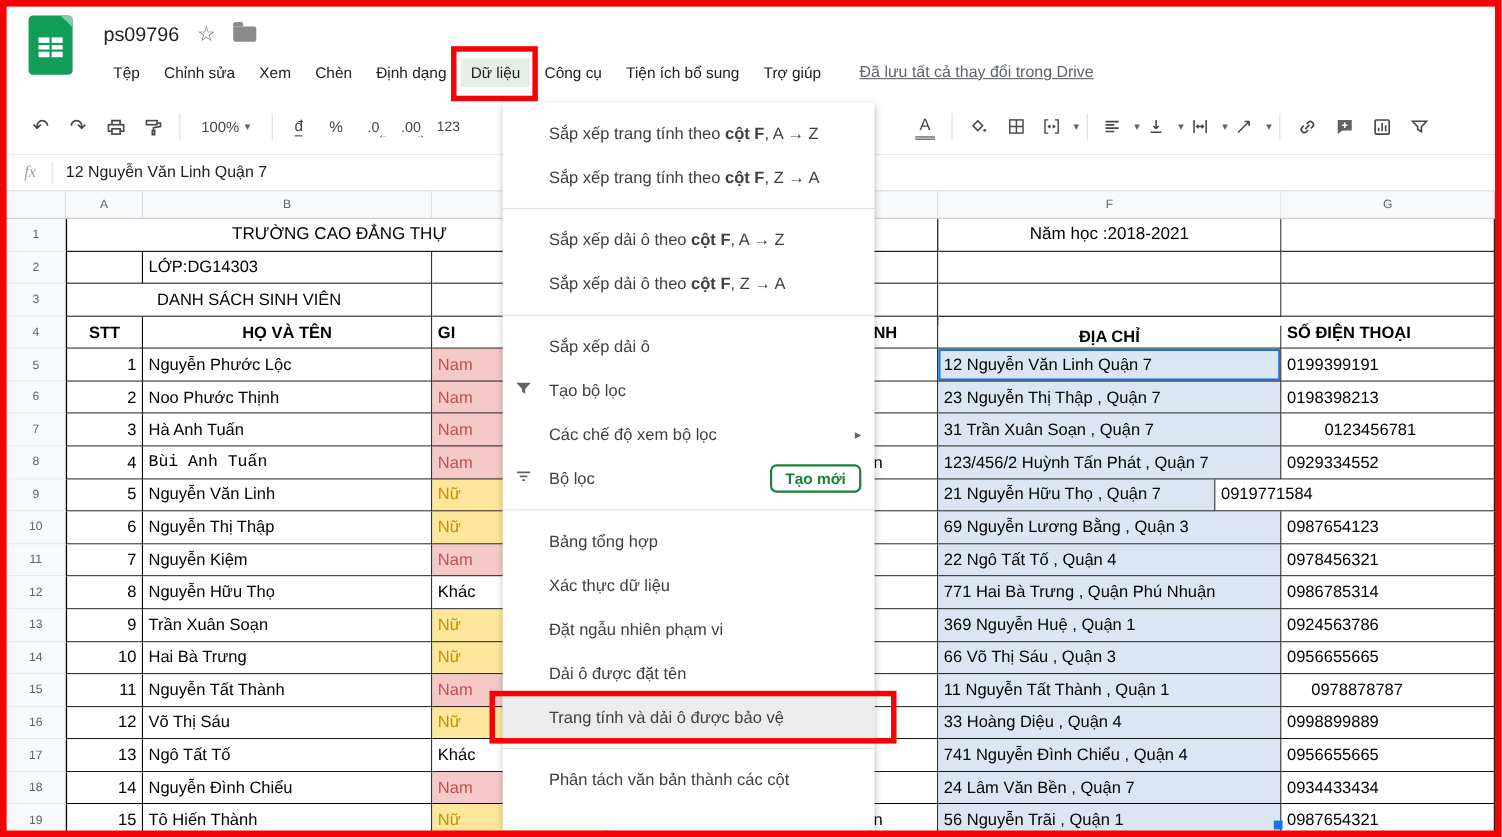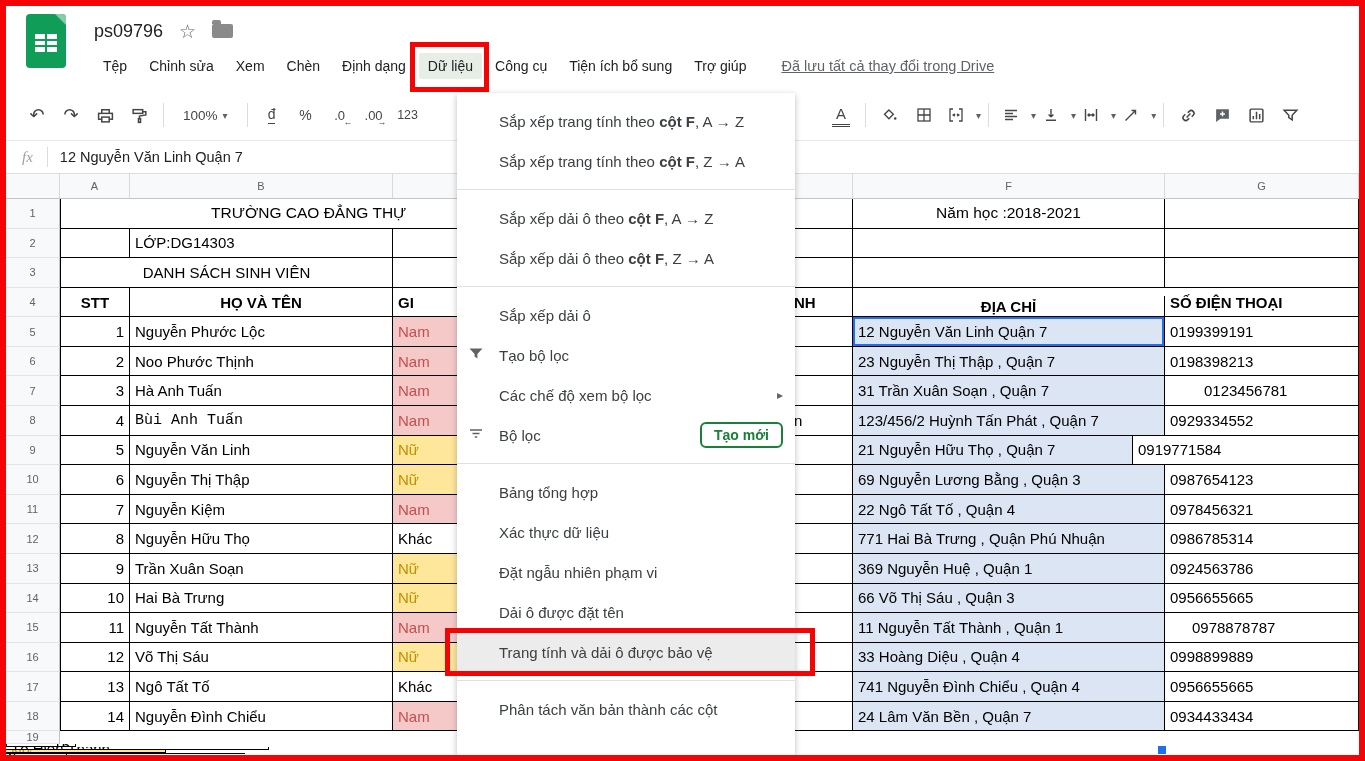--- a/index.html
+++ b/index.html
@@ -329,21 +329,21 @@
       <div class="cell addr" style="width: 312px;">123/456/2 Huỳnh Tấn Phát , Quận 7</div>
       <div class="cell" style="flex: 1 1 0%;">0929334552</div>
     </div>
     <div class="grow" style="height: 29.58px;">
       <div class="rn" style="width: 54px;">9</div>
       <div class="cell bl tr" style="width: 70px;">5</div>
       <div class="cell" style="width: 263px;">Nguyễn Văn Linh</div>
       <div class="cell g-nu" style="width: 160px;">Nữ</div>
       <div class="cell" style="width: 239px;"></div>
       <div class="cell" style="width: 61px; padding: 0px 2px;"></div>
-      <div class="cell addr" style="width: 280px;">21 Nguyễn Hữu Thọ , Quận 7</div>
+      <div class="cell addr" style="width: 252px;">21 Nguyễn Hữu Thọ , Quận 7</div>
       <div class="cell" style="flex: 1 1 0%;">0919771584</div>
     </div>
     <div class="grow" style="height: 29.58px;">
       <div class="rn" style="width: 54px;">10</div>
       <div class="cell bl tr" style="width: 70px;">6</div>
       <div class="cell" style="width: 263px;">Nguyễn Thị Thập</div>
       <div class="cell g-nu" style="width: 160px;">Nữ</div>
       <div class="cell" style="width: 239px;"></div>
       <div class="cell" style="width: 61px; padding: 0px 2px;"></div>
       <div class="cell addr" style="width: 312px;">69 Nguyễn Lương Bằng , Quận 3</div>
@@ -422,21 +422,21 @@
     <div class="grow" style="height: 29.58px;">
       <div class="rn" style="width: 54px;">18</div>
       <div class="cell bl tr" style="width: 70px;">14</div>
       <div class="cell" style="width: 263px;">Nguyễn Đình Chiểu</div>
       <div class="cell g-nam" style="width: 160px;">Nam</div>
       <div class="cell" style="width: 239px;"></div>
       <div class="cell" style="width: 61px; padding: 0px 2px;"></div>
       <div class="cell addr" style="width: 312px;">24 Lâm Văn Bền , Quận 7</div>
       <div class="cell" style="flex: 1 1 0%;">0934433434</div>
     </div>
-    <div class="grow" style="height: 29.58px; flex-direction: column;">
+    <div class="grow" style="height: 29.58px;">
       <div class="rn" style="width: 54px;">19</div>
       <div class="cell bl tr" style="width: 70px;">15</div>
       <div class="cell" style="width: 263px;">Tô Hiến Thành</div>
       <div class="cell g-nu" style="width: 160px;">Nữ</div>
       <div class="cell" style="width: 239px;"></div>
       <div class="cell" style="width: 61px; padding: 0px 2px;">n</div>
       <div class="cell addr" style="width: 312px;">56 Nguyễn Trãi , Quận 1</div>
       <div class="cell" style="flex: 1 1 0%;">0987654321</div>
     </div>
     <div class="fill-handle"></div>

